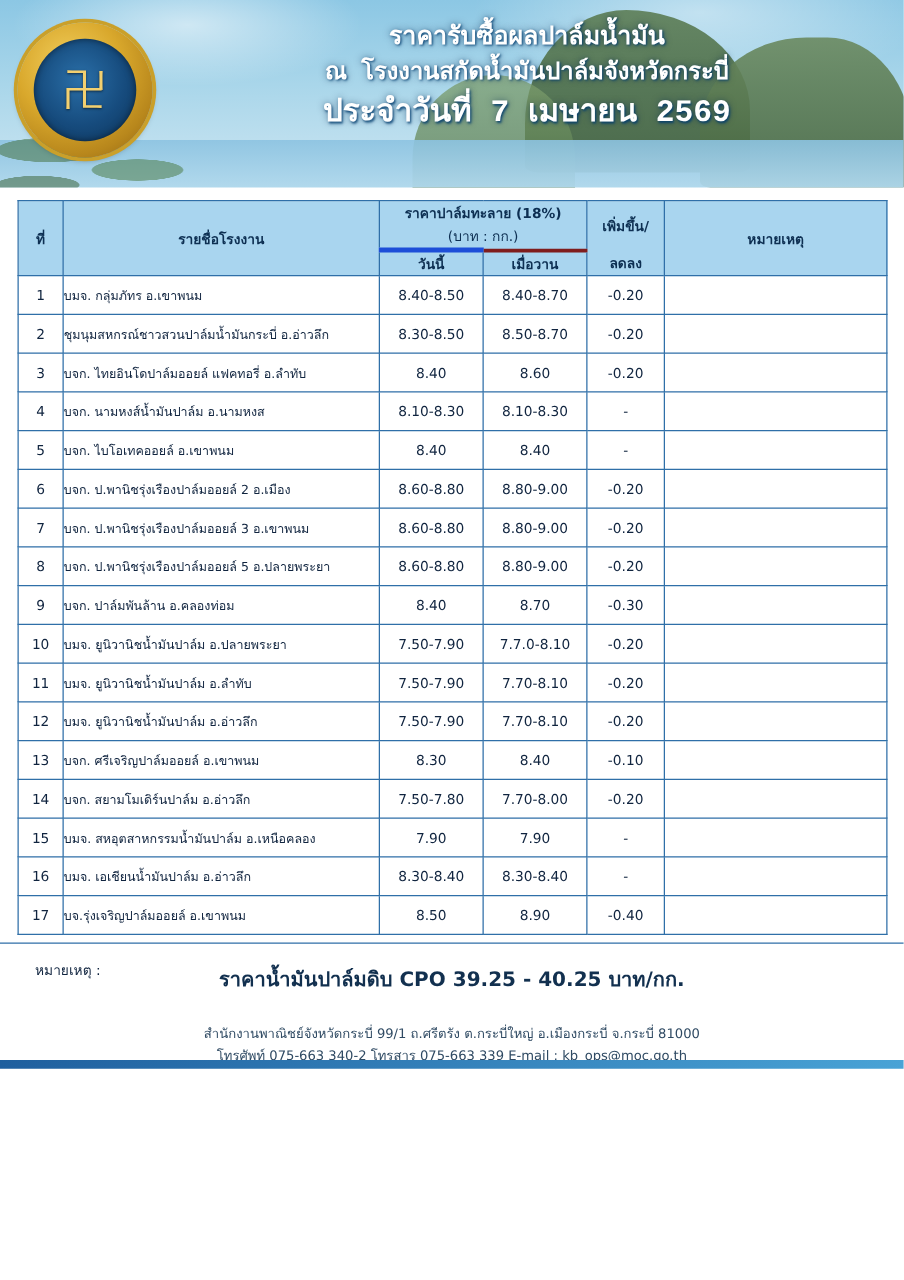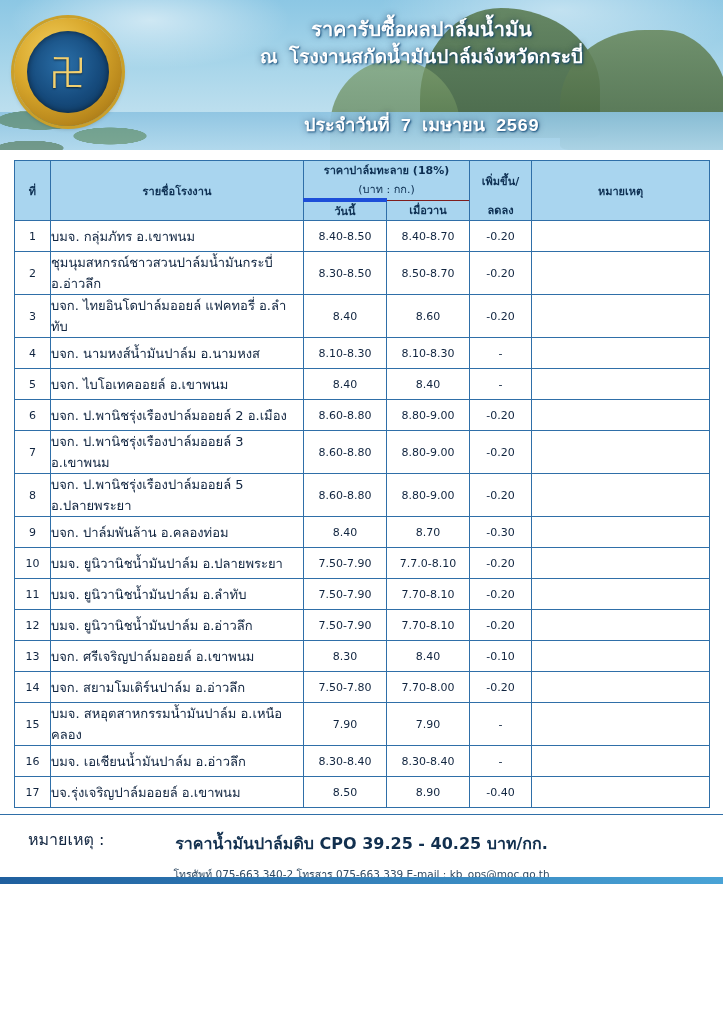--- a/index.html
+++ b/index.html
@@ -97,21 +97,21 @@
   }
   .hdr-titles div {
     color: #ffffff;
     font-weight: bold;
     text-shadow: 1px 1px 2px rgba(0,60,110,.85), 0 0 6px rgba(0,40,80,.5);
     line-height: 1.45;
     font-family: Liberation Mono, monospace;
   }
   .t1 { font-size: 20px; }
   .t2 { font-size: 19px; text-align: center; }
-  .t3 { font-size: 18px; margin-top: 40px; }
+  .t3 { font-size: 25px; }
 
   
   .sheet {
     padding: 10px 14px 0 14px;
   }
   table.price {
     width: 695px;
     border-collapse: collapse;
     table-layout: fixed;
     font-size: 11px;
@@ -134,43 +134,43 @@
   .col-today { width: 83px; }
   .col-yest  { width: 83px; }
   .col-chg   { width: 62px; }
   .col-note  { width: 178px; }
 
   tbody td {
     height: 30px;
     background: #ffffff;
   }
   td.c-no    { text-align: center; font-size: 11px; }
-  td.c-name  { text-align: left; padding-left: 12px; font-size: 13px; }
+  td.c-name  { text-align: left; padding-left: 12px; font-size: 10px; }
   td.c-num   { text-align: center; font-size: 11px; }
   td.c-note  { text-align: center; }
 
   
   .footer {
     margin-top: 6px;
     border-top: 1px solid #2f6fa8;
     padding: 8px 14px 0 14px;
     position: relative;
   }
   .note-label {
     position: absolute;
     left: 28px; top: 12px;
-    font-size: 16px;
+    font-size: 11px;
     color: #10243f;
   }
   .cpo {
     text-align: center;
     font-size: 16px;
     font-weight: bold;
     color: #12304f;
-    margin: 8px 0 10px 0;
+    margin: 8px 0 23px 0;
   }
   .addr, .contact {
     text-align: center;
     font-size: 10.5px;
     color: #2f4a63;
     line-height: 1.7;
   }
   .footbar {
     position: absolute;
     left: 0; right: 0; bottom: 0;
@@ -218,21 +218,21 @@
         <th rowspan="3">รายชื่อโรงงาน</th>
         <th colspan="2" style="border-bottom:none;padding-bottom:1px;">ราคาปาล์มทะลาย (18%)</th>
         <th rowspan="2" style="border-bottom:none;">เพิ่มขึ้น/</th>
         <th rowspan="3">หมายเหตุ</th>
       </tr>
       <tr>
         <th colspan="2" style="border-top:none;border-bottom:none;padding-top:0;font-weight:normal;">(บาท : กก.)</th>
       </tr>
       <tr>
         <th style="border-top:4px solid #1d4ed8;">วันนี้</th>
-        <th style="border-top:1px solid #7f1d1d;">เมื่อวาน</th>
+        <th style="border-top:3px solid #7f1d1d;">เมื่อวาน</th>
         <th style="border-top:none;">ลดลง</th>
       </tr>
     </thead>
     <tbody>
         <tr>
           <td class="c-no">1</td>
           <td class="c-name">บมจ. กลุ่มภัทร อ.เขาพนม</td>
           <td class="c-num">8.40-8.50</td>
           <td class="c-num">8.40-8.70</td>
           <td class="c-num">-0.20</td>
@@ -366,15 +366,16 @@
           <td class="c-num">-0.40</td>
           <td class="c-note"></td>
         </tr>
       </tbody>
   </table>
 </div>
 
 <div class="footer">
   <div class="note-label">หมายเหตุ :</div>
   <div class="cpo">ราคาน้ำมันปาล์มดิบ CPO  39.25 - 40.25  บาท/กก.</div>
+  <div class="addr">สำนักงานพาณิชย์จังหวัดกระบี่ 99/1 ถ.ศรีตรัง ต.กระบี่ใหญ่ อ.เมืองกระบี่ จ.กระบี่ 81000</div>
   <div class="contact">โทรศัพท์ 075-663 340-2 โทรสาร 075-663 339 E-mail : kb_ops@moc.go.th</div>
   <div class="footbar"></div>
 </div>
 
 </body></html>

